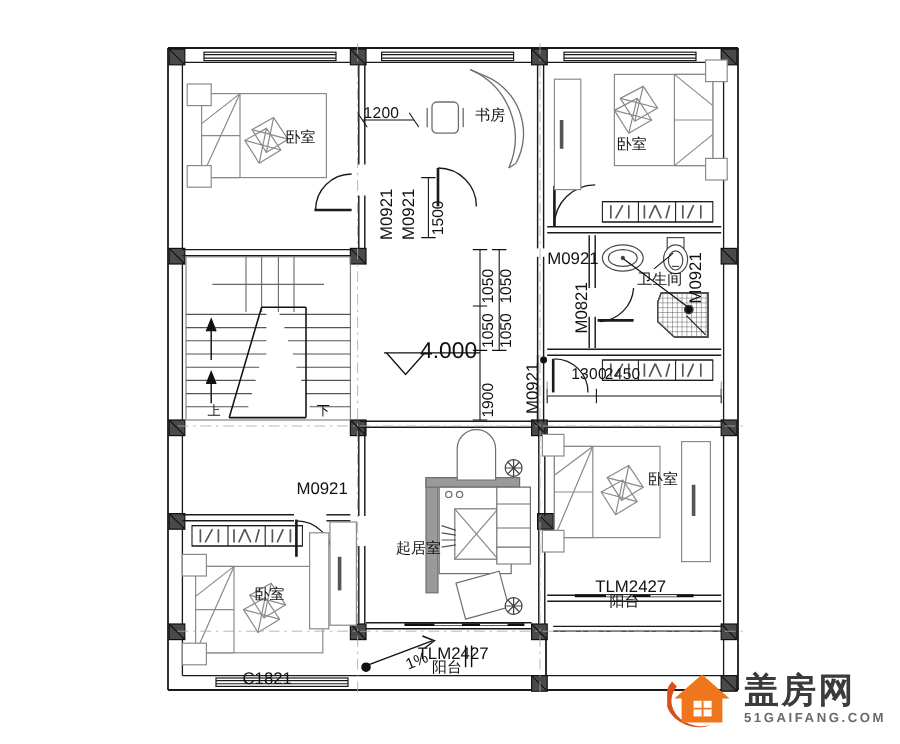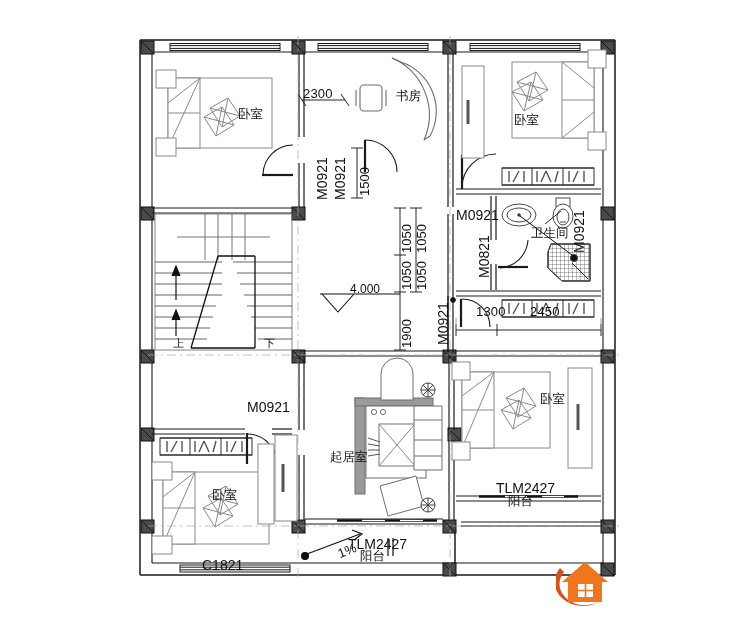--- a/index.html
+++ b/index.html
@@ -20,21 +20,21 @@
     white-space:nowrap;
     font-family:"Liberation Sans","DejaVu Sans",sans-serif;
     line-height:1;
     user-select:none;
   }
   .dim{ font-size:13px; letter-spacing:.2px; }
   .dimv{ font-size:13px; transform-origin:0 0; transform:rotate(-90deg); }
   .room{ font-size:12.5px; font-family:"DejaVu Sans",sans-serif;text-align:center; }
   .code{ font-size:14px; }
   .codev{ font-size:14px; transform-origin:0 0; transform:rotate(-90deg); }
-  .elev{ font-size:12px; }
+  .elev{ font-size:19px; }
   .tiny{ font-size:11px; }
   .slope{ font-size:13px; transform-origin:0 0; transform:rotate(-22deg); }
 
   
   #logo{
     position:absolute; right:8px; bottom:8px;
     width:186px;height:58px;
     display:flex;align-items:center;
   }
   #logo .mark{ position:relative;width:58px;height:54px;flex:0 0 58px;}
@@ -511,37 +511,41 @@
 <div class="lbl codev" style="left:333px;top:200px">M0921</div>
 <div class="lbl code" style="left:456px;top:208px">M0921</div>
 <div class="lbl codev" style="left:477px;top:278px">M0821</div>
 <div class="lbl codev" style="left:436px;top:345px">M0921</div>
 <div class="lbl codev" style="left:572px;top:253px">M0921</div>
 <div class="lbl code" style="left:247px;top:400px">M0921</div>
 <div class="lbl code" style="left:202px;top:558px">C1821</div>
 <div class="lbl code" style="left:496px;top:481px">TLM2427</div>
 <div class="lbl code" style="left:348px;top:537px">TLM2427</div>
 
-<div class="lbl dim" style="left:303px;top:87px">2300</div>
+<div class="lbl dim" style="left:303px;top:87px">1200</div>
 <div class="lbl dimv" style="left:358px;top:196px">1500</div>
 <div class="lbl dimv" style="left:400px;top:253px">1050</div>
 <div class="lbl dimv" style="left:400px;top:290px">1050</div>
 <div class="lbl dimv" style="left:415px;top:253px">1050</div>
 <div class="lbl dimv" style="left:415px;top:290px">1050</div>
 <div class="lbl dimv" style="left:400px;top:348px">1900</div>
 <div class="lbl dim" style="left:476px;top:305px">1300</div>
-<div class="lbl dim" style="left:530px;top:305px">2450</div>
+<div class="lbl dim" style="left:504px;top:305px">2450</div>
 
 <div class="lbl elev" style="left:350px;top:283px">4.000</div>
 <div class="lbl slope" style="left:336px;top:548px">1%</div>
 <div class="lbl tiny" style="left:173px;top:338px">上</div>
 <div class="lbl tiny" style="left:264px;top:338px">下</div>
 
 <div id="logo">
   <div class="mark">
     <svg viewBox="0 0 58 54" width="58" height="54">
       <path d="M4 12 A 26 22 0 1 0 50 40 A 24 20 0 1 1 8 16 Z" fill="#d94f1a"></path>
       <path d="M29 6 L52 26 L46 26 L46 46 L12 46 L12 26 L6 26 Z" fill="#f0761e"></path>
       <rect x="22" y="28" width="15" height="13" fill="#fff"></rect>
       <path d="M29.5 28 L29.5 41 M22 34.5 L37 34.5" stroke="#f0761e" stroke-width="1.6"></path>
     </svg>
   </div>
+  <div class="txt">
+    <div class="cn">盖房网</div>
+    <div class="en">51GAIFANG.COM</div>
+  </div>
 </div>
 
 </body></html>

